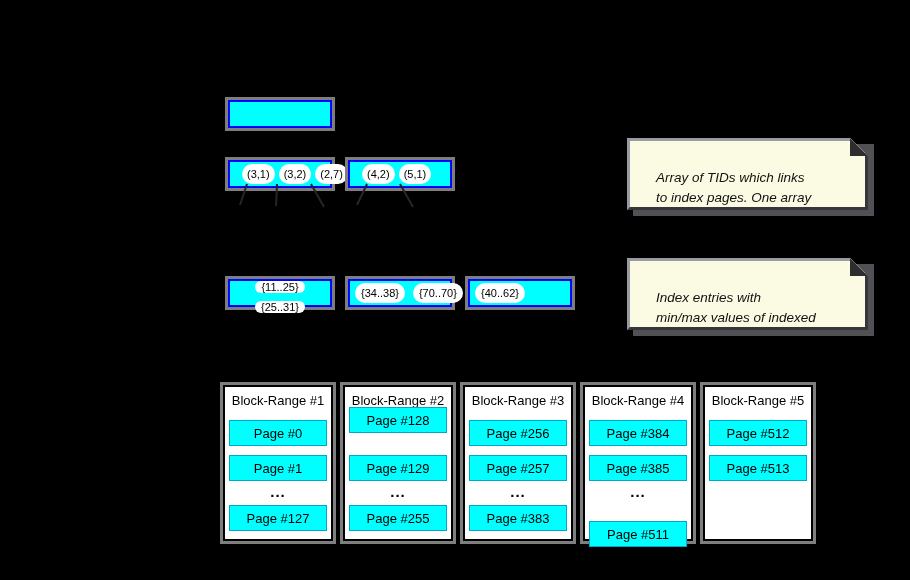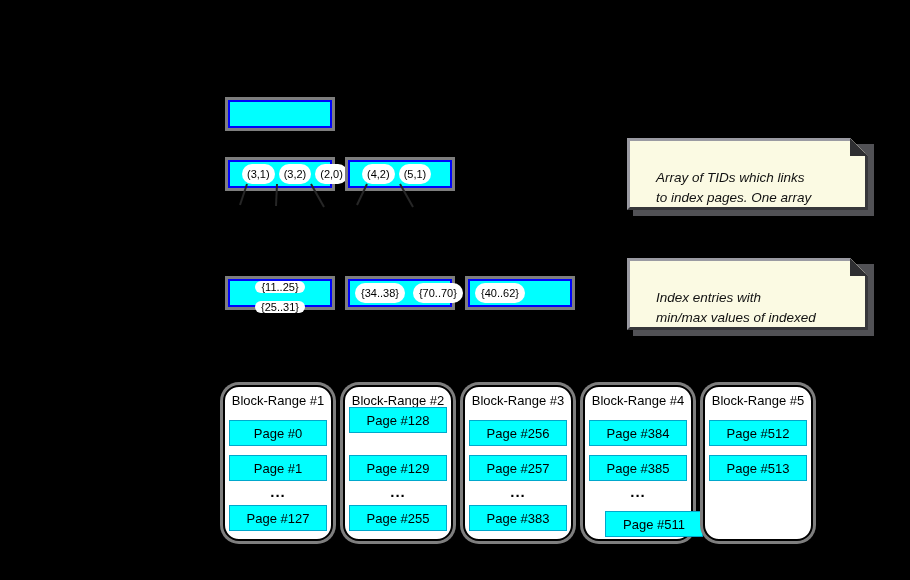--- a/index.html
+++ b/index.html
@@ -27,21 +27,21 @@
     position:absolute;width:241px;height:72px;background:var(--noteFill,#fbfae3);
     border:3px solid;border-color:#9a9aa2 #37373b #37373b #9a9aa2;
     clip-path:polygon(0 0,calc(100% - 18px) 0,100% 18px,100% 100%,0 100%);
     padding:7px 26px;font-style:italic;font-size:13.5px;line-height:20px;
     white-space:pre-line;color:#111;
   }
   .fold{position:absolute;top:-3px;right:-3px;width:18px;height:18px;}
   
   .card{
     position:absolute;width:110px;height:156px;background:var(--cardFill,#fff);
-    border:2px solid #000;border-radius:16px;box-shadow:0 0 0 3px var(--gray,#7e7e7e);
+    border:2px solid #000;border-radius:0;box-shadow:0 0 0 3px var(--gray,#7e7e7e);
   }
   .card-title{position:absolute;top:6px;left:0;width:100%;text-align:center;font-size:13px;}
   .page{
     position:absolute;left:4px;width:98px;height:26px;background:var(--cyan,#00ffff);
     border:1px solid var(--teal,#00a8cc);display:flex;align-items:center;justify-content:center;
     font-size:13px;
   }
   .dots{position:absolute;left:0;width:100%;text-align:center;font-weight:700;font-size:15px;letter-spacing:1px;}
 </style>
 </head>
@@ -49,21 +49,21 @@
 
 <div id="stage">
 
   <div class="cbox" style="left:228px;top:100px;">
     <span></span>
   </div>
 
   <div class="cbox" style="left:228px;top:160px;">
     <span class="pill">(3,1)</span>
     <span class="pill">(3,2)</span>
-    <span class="pill">(2,0)</span>
+    <span class="pill">(2,7)</span>
   </div>
   <div class="cbox" style="left:348px;top:160px;">
     <span class="pill">(4,2)</span>
     <span class="pill">(5,1)</span>
   </div>
 
   <svg id="connectors" width="260" height="34">
     <line x1="27" y1="6" x2="20" y2="27" stroke="#262626" stroke-width="2"></line>
     <line x1="57" y1="6" x2="56" y2="28" stroke="#262626" stroke-width="2"></line>
     <line x1="91" y1="6" x2="104" y2="29" stroke="#262626" stroke-width="2"></line>
@@ -125,21 +125,21 @@
     <div class="page" style="top:68px;">Page #257</div>
     <div class="dots" style="top:96px;">...</div>
     <div class="page" style="top:118px;">Page #383</div>
   </div>
 
   <div class="card" style="left:583px;top:385px;">
     <div class="card-title">Block-Range #4</div>
     <div class="page" style="top:33px;">Page #384</div>
     <div class="page" style="top:68px;">Page #385</div>
     <div class="dots" style="top:96px;">...</div>
-    <div class="page" style="top:124px;margin-left:16px;">Page #511</div>
+    <div class="page" style="top:134px;">Page #511</div>
   </div>
 
   <div class="card" style="left:703px;top:385px;">
     <div class="card-title">Block-Range #5</div>
     <div class="page" style="top:33px;">Page #512</div>
     <div class="page" style="top:68px;">Page #513</div>
   </div>
 
 </div>
 

